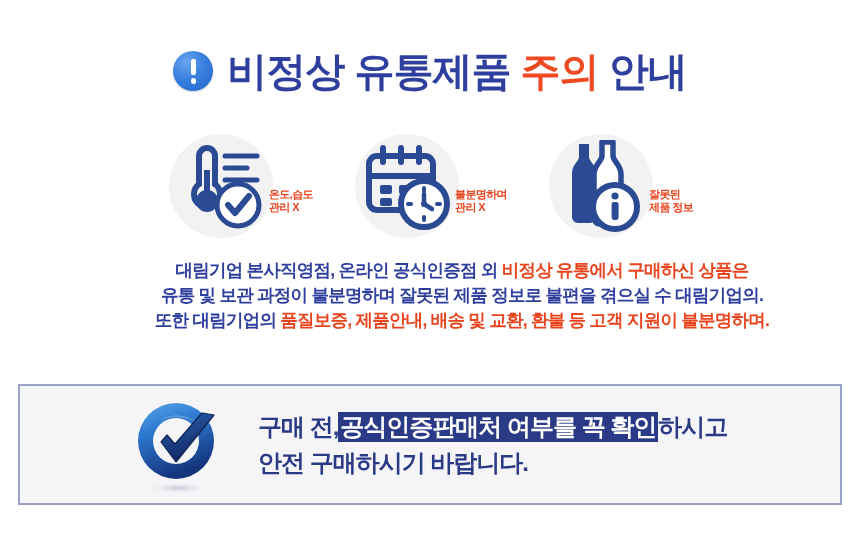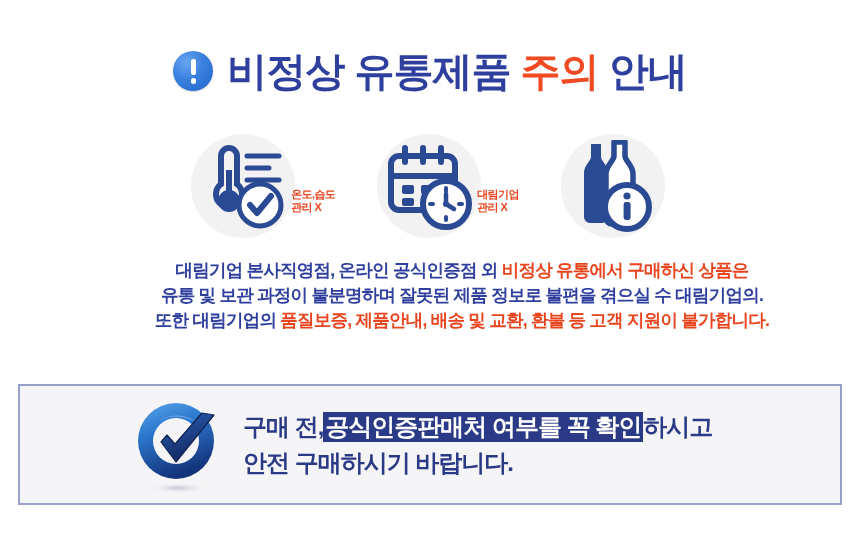--- a/index.html
+++ b/index.html
@@ -157,21 +157,21 @@
   }
   .seal {
     position: relative;
     width: 104px;
     height: 104px;
     margin-left: 108px;
     flex: none;
   }
   .seal svg { display: block; }
   .panel-text {
-    margin-left: 11px;
+    margin-left: 26px;
     font-size: 24px;
     font-weight: 700;
     letter-spacing: -1px;
     line-height: 36px;
     color: #2b3a86;
     white-space: nowrap;
   }
   .panel-text .hl {
     background: #2b3a86;
     color: #ffffff;
@@ -241,46 +241,50 @@
             <line x1="47" y1="64" x2="50" y2="64"></line>
           </g>
           <g stroke="#2b4a94" stroke-width="4.5" stroke-linecap="round">
             <line x1="63" y1="64" x2="63" y2="54"></line>
             <line x1="63" y1="64" x2="71" y2="69"></line>
           </g>
           <circle cx="63" cy="64" r="3" fill="#2b4a94"></circle>
         </svg>
       </span>
       <span class="icon-caption">
-        <span>대림기업</span><br>
+        <span>불분명하며</span><br>
         <span>관리 X</span>
       </span>
     </div>
 
     <div class="icon-card">
       <span class="icon-disc"></span>
       <span class="icon-art">
         <svg width="96" height="92" viewBox="0 0 96 92" aria-hidden="true">
           <path d="M24 4 h10 v13 c0 4 7 8 7 16 v44 a6 6 0 0 1 -6 6 h-12 a6 6 0 0 1 -6 -6 v-44
                    c0 -8 7 -12 7 -16 z" fill="#2b4a94"></path>
           <path d="M47 2 h11 v14 c0 5 8 9 8 18 v44 a6 6 0 0 1 -6 6 h-15 a6 6 0 0 1 -6 -6 v-44
                    c0 -9 8 -13 8 -18 z" fill="#ffffff" stroke="#2b4a94" stroke-width="5.5" stroke-linejoin="round"></path>
           <circle cx="60" cy="67" r="22" fill="#ffffff" stroke="#2b4a94" stroke-width="6"></circle>
           <circle cx="60" cy="56" r="3.6" fill="#2b4a94"></circle>
           <rect x="56.6" y="62" width="7" height="18" rx="2.4" fill="#2b4a94"></rect>
         </svg>
       </span>
+      <span class="icon-caption">
+        <span>잘못된</span><br>
+        <span>제품 정보</span>
+      </span>
     </div>
 
   </div>
 
   <div class="body-copy">
     <div class="body-line"><span>대림기업 본사직영점, 온라인 공식인증점 외 </span><span class="accent">비정상 유통에서 구매하신 상품은</span></div>
     <div class="body-line">유통 및 보관 과정이 불분명하며 잘못된 제품 정보로 불편을 겪으실 수 대림기업의.</div>
-    <div class="body-line"><span>또한 대림기업의 </span><span class="accent">품질보증, 제품안내, 배송 및 교환, 환불 등 고객 지원이 불가합니다.</span></div>
+    <div class="body-line"><span>또한 대림기업의 </span><span class="accent">품질보증, 제품안내, 배송 및 교환, 환불 등 고객 지원이 불분명하며.</span></div>
   </div>
 
   <div class="bottom-panel">
     <span class="seal">
       <svg width="104" height="104" viewBox="0 0 104 104" aria-hidden="true">
         <defs>
           <linearGradient id="ringGrad" x1="0" y1="0" x2="0.35" y2="1">
             <stop offset="0%" stop-color="#5aa4e8"></stop>
             <stop offset="40%" stop-color="#2d78cf"></stop>
             <stop offset="100%" stop-color="#14347c"></stop>

